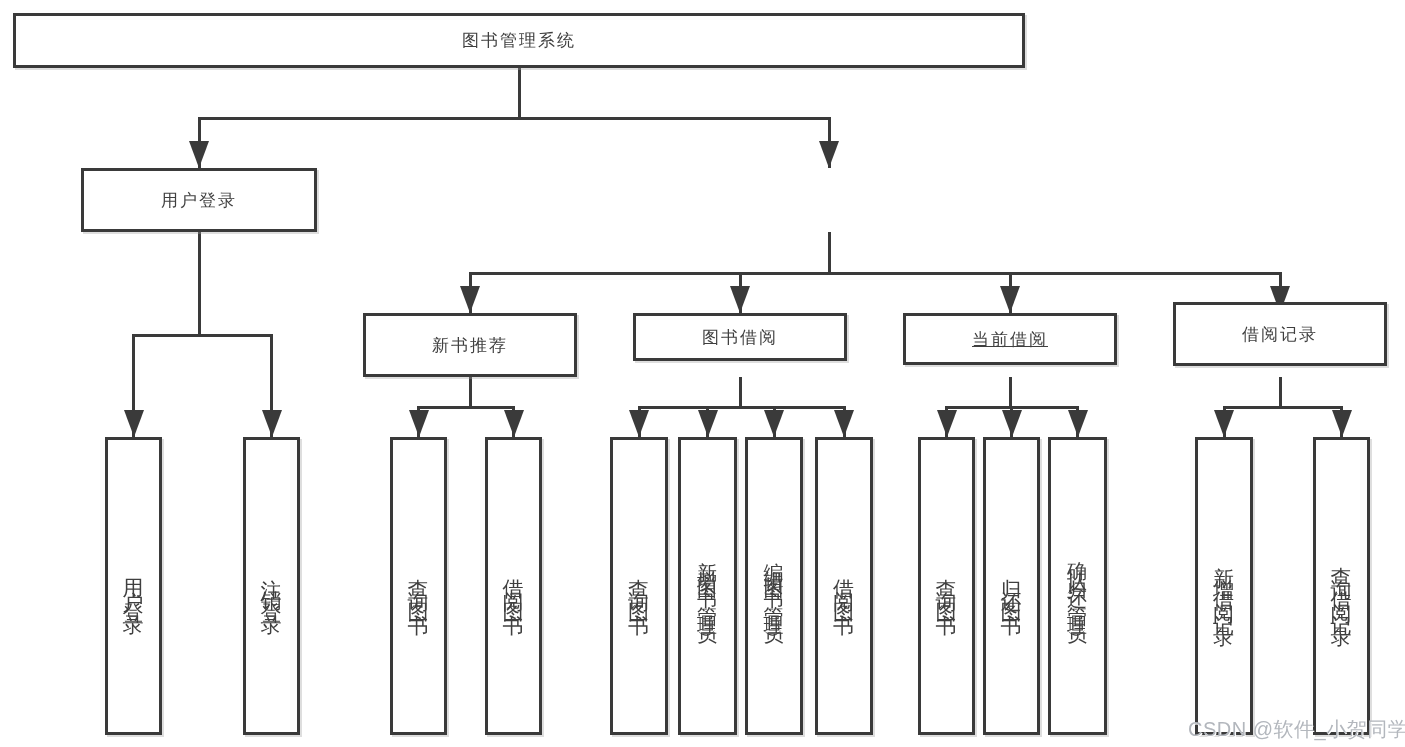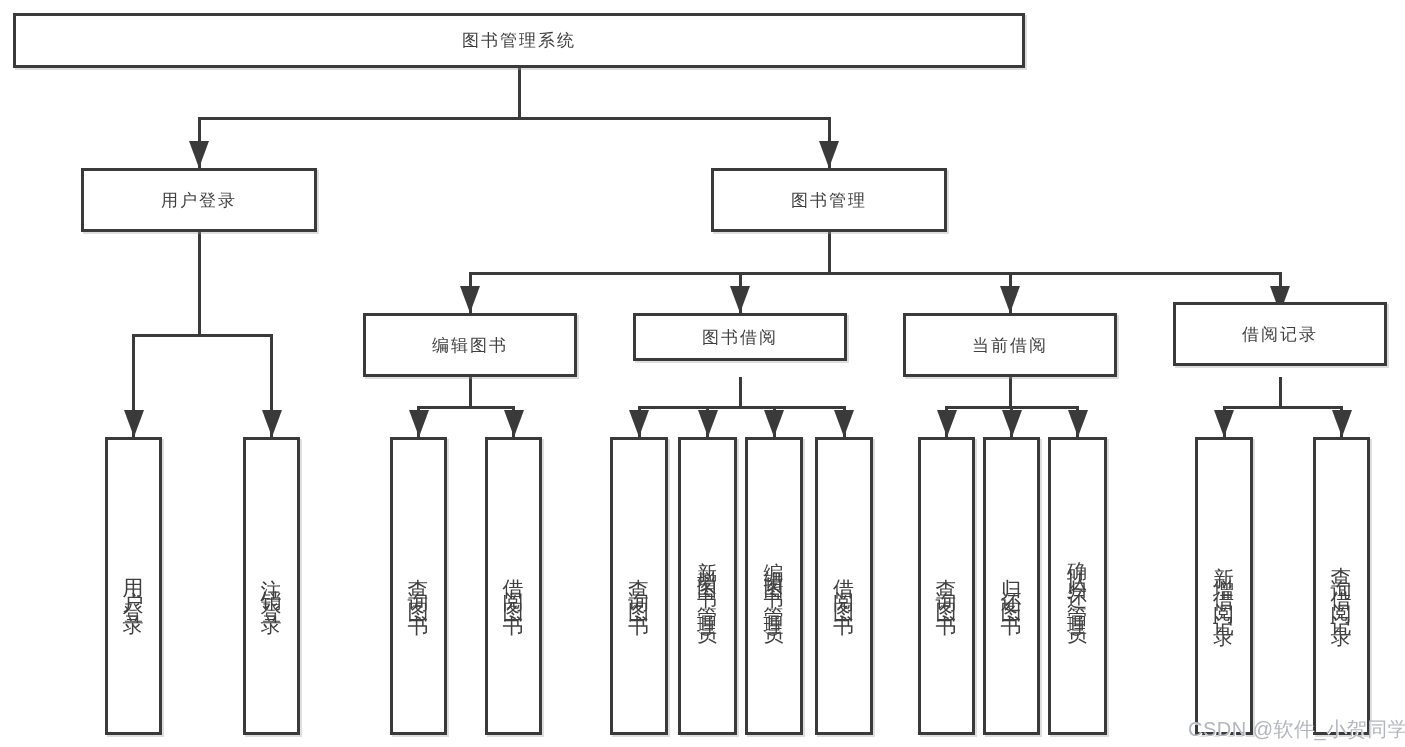--- a/index.html
+++ b/index.html
@@ -114,31 +114,28 @@
       <div class="arrow" style="left: 1331.5px; top: 410px; border-top-color: rgb(58, 58, 58);"></div>
     </div>
 
   <div class="box" style="left:13px; top:13px; width:1012px; height:55px;">
     <span class="h-label">图书管理系统</span>
   </div>
 
   <div class="box" style="left:81px; top:168px; width:236px; height:64px;">
     <span class="h-label">用户登录</span>
   </div>
-  <div class="box" style="left:711px; top:168px; width:236px; height:64px;">
-    <span class="h-label">图书管理</span>
-  </div>
 
   <div class="box" style="left:363px; top:313px; width:214px; height:64px;">
-    <span class="h-label">编辑图书</span>
+    <span class="h-label">新书推荐</span>
   </div>
   <div class="box" style="left:633px; top:313px; width:214px; height:48px;">
     <span class="h-label">图书借阅</span>
   </div>
-  <div class="box" style="left:903px; top:313px; width:214px; height:64px;">
+  <div class="box" style="left:903px; top:313px; width:214px; height:52px;text-decoration:underline;">
     <span class="h-label">当前借阅</span>
   </div>
   <div class="box" style="left:1173px; top:302px; width:214px; height:64px;">
     <span class="h-label">借阅记录</span>
   </div>
 
   <div class="box" style="left:105px; top:437px; width:57px; height:298px;">
     <span class="v-label">用户登录</span>
   </div>
   <div class="box" style="left:243px; top:437px; width:57px; height:298px;">

